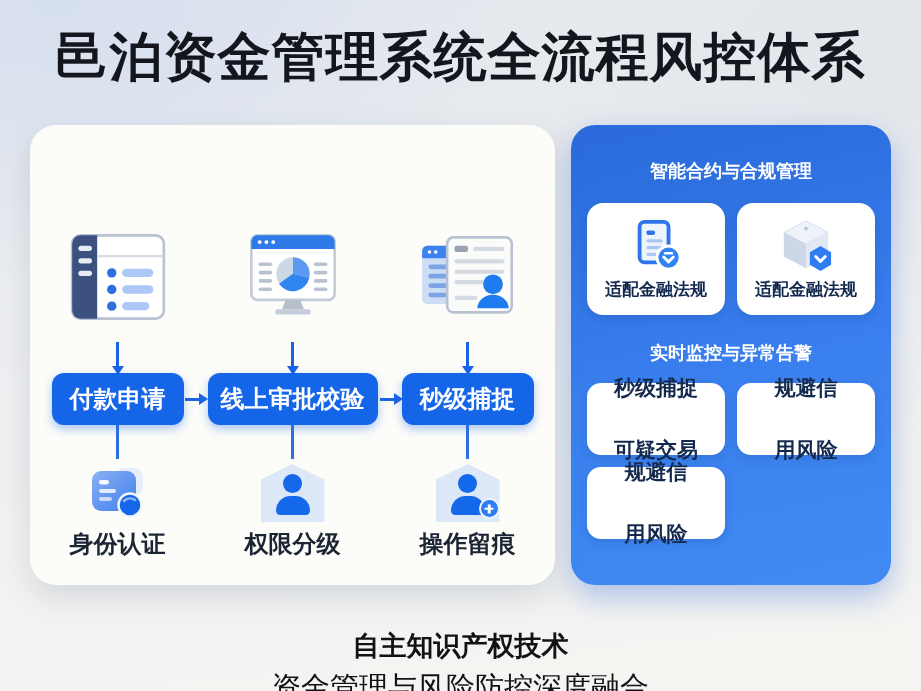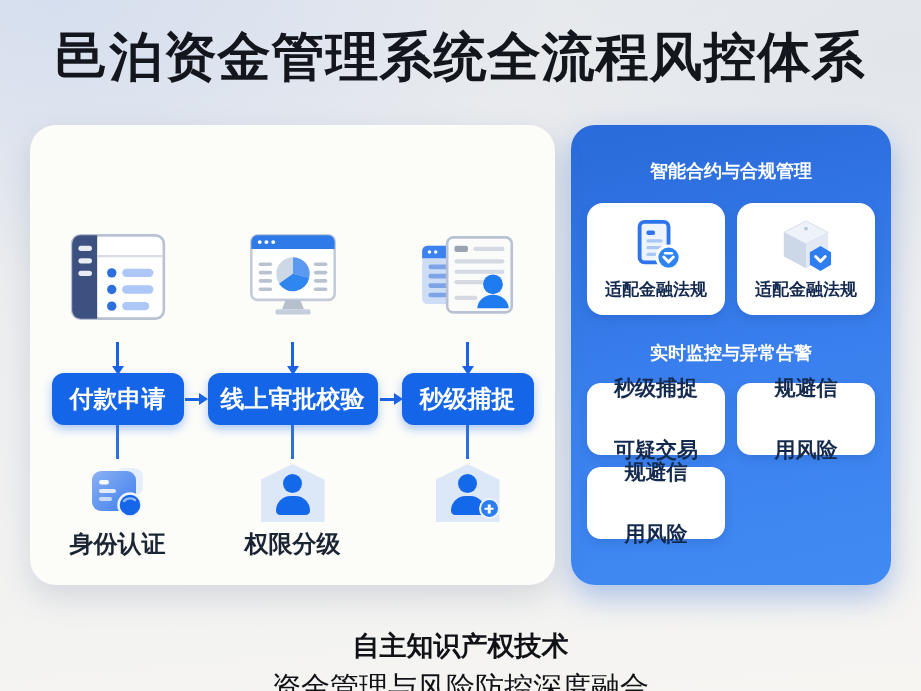--- a/index.html
+++ b/index.html
@@ -249,20 +249,21 @@
           <div class="p-head"></div>
           <div class="p-body"></div>
           <div class="plus-badge"></div>
         </div>
       </div>
     </div>
 
     <div class="row label-row">
       <div class="cell sub-label">身份认证</div>
       <div class="cell sub-label">权限分级</div>
+      <div class="cell sub-label">操作留痕</div>
     </div>
   </div>
 
   <div class="side-panel">
 
     <div class="side-h">智能合约与合规管理</div>
 
     <div class="cards-2">
       <div class="icard">
         <svg width="56" height="54" viewBox="0 0 58 56">

